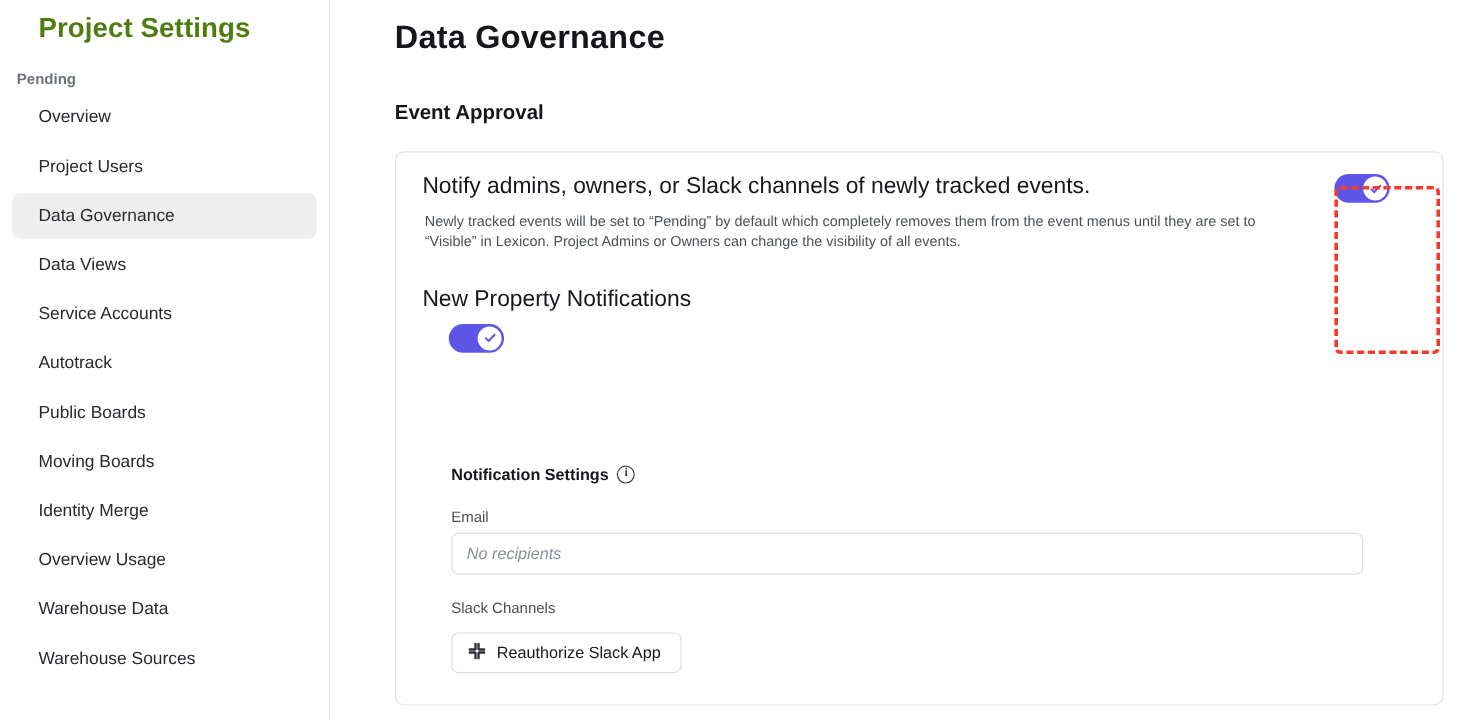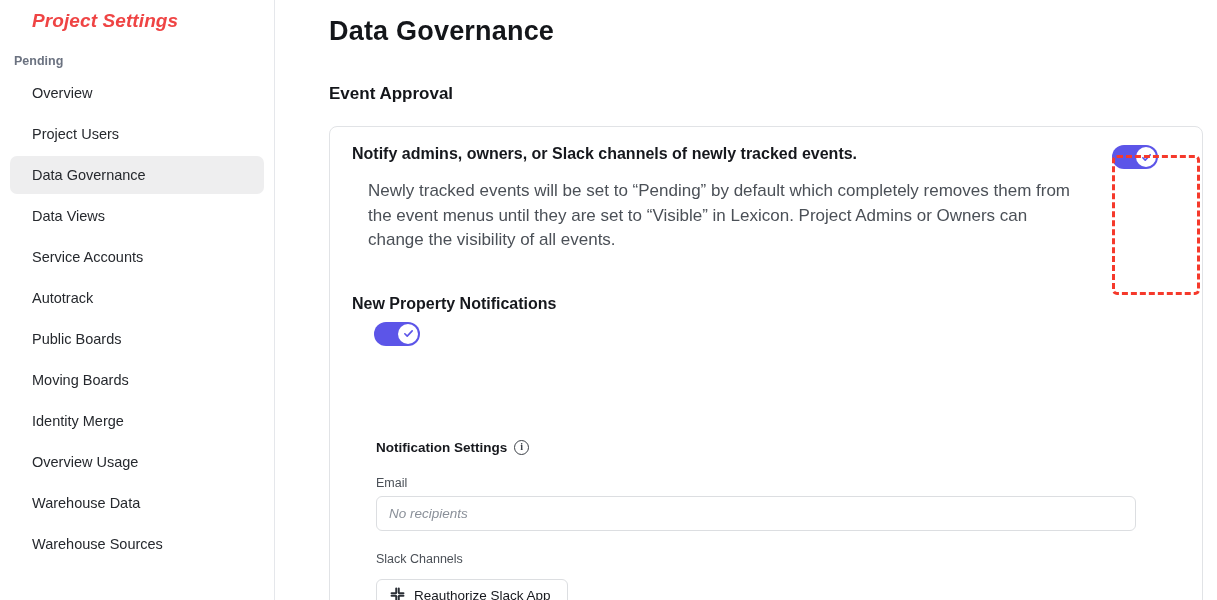--- a/index.html
+++ b/index.html
@@ -23,26 +23,25 @@
   .sidebar {
     width: 275px;
     height: 600px;
     background: #ffffff;
     border-right: 1px solid #e5e7eb;
     flex: 0 0 275px;
     position: relative;
     overflow: hidden;
   }
   .sidebar-title {
-    font-size: 19px;
-    font-weight: bold;
-    color: #ef4444;
+    font-size: 23px;
+    font-weight: bold;
+    color: #4d7c0f;
     padding: 10px 0 0 32px;
     letter-spacing: .1px;
-    font-style: italic;
   }
   .sidebar-section-label {
     font-size: 12.5px;
     font-weight: bold;
     color: #6b7280;
     padding: 22px 0 6px 14px;
   }
   .nav-list {
     padding: 0 10px;
   }
@@ -94,30 +93,30 @@
     min-height: 400px;
   }
 
   .row {
     display: flex;
     align-items: flex-start;
     justify-content: space-between;
   }
   .row-text { max-width: 760px; }
   .row-heading {
-    font-size: 16px;
-    font-weight: bold;
+    font-size: 19px;
+    font-weight: normal;
     color: #16181d;
     margin: 0 0 9px 0;
   }
   .row-desc {
-    font-size: 17px;
+    font-size: 12px;
     color: #4b5057;
     line-height: 1.45;
-    margin: 16px;
+    margin: 2px;
   }
 
   
   .toggle-cell {
     width: 90px;
     display: flex;
     justify-content: center;
     flex: 0 0 90px;
   }
   .toggle {

